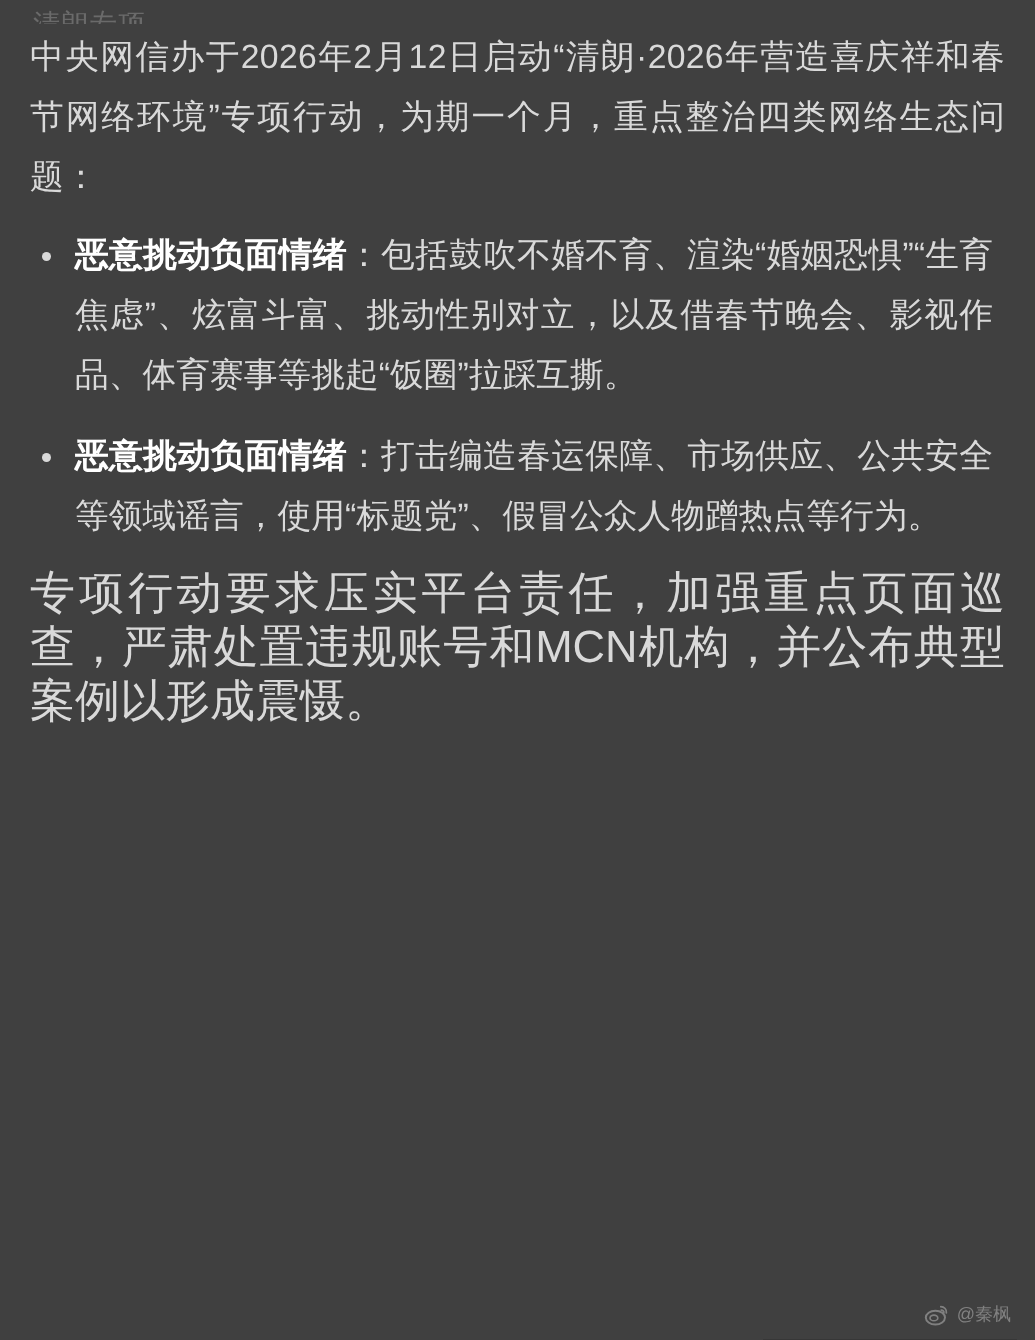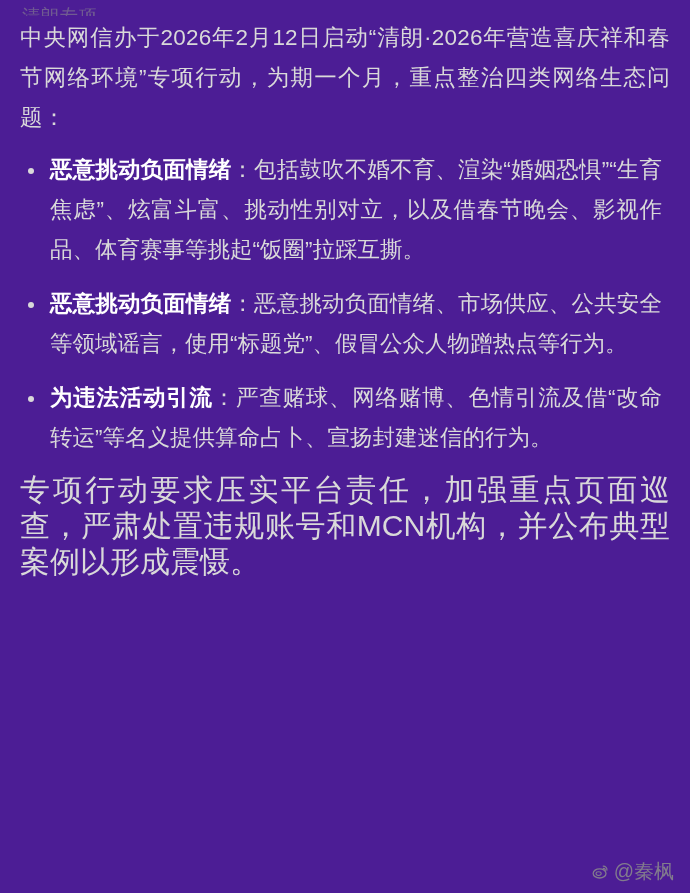--- a/index.html
+++ b/index.html
@@ -13,21 +13,21 @@
     font-family: "Liberation Sans", sans-serif;
     color: #d8d8d8;
     overflow: hidden;
   }
   .page {
     position: relative;
     width: 690px;
     height: 893px;
     box-sizing: border-box;
     padding: 6px 20px 8px 20px;
-    background: #4c1d95;
+    background: #404040;
   }
   .clipped-heading {
     height: 10px;
     overflow: hidden;
     color: #8e8e8e;
     font-size: 18px;
     line-height: 20px;
     margin: 0 0 2px 2px;
     opacity: 0.55;
     letter-spacing: 1px;
@@ -76,21 +76,21 @@
     text-align: justify;
   }
   .watermark {
     position: absolute;
     right: 16px;
     bottom: 8px;
     display: flex;
     align-items: center;
     gap: 5px;
     color: #8c8c8c;
-    font-size: 20px;
+    font-size: 12px;
     opacity: 0.85;
   }
   .weibo-icon {
     display: inline-block;
     width: 17px;
     height: 17px;
     position: relative;
   }
   .weibo-icon svg { display: block; }
 </style>
@@ -101,24 +101,21 @@
 
   <div class="clipped-heading">清朗专项</div>
 
   <p class="para">中央网信办于2026年2月12日启动“清朗·2026年营造喜庆祥和春节网络环境”专项行动，为期一个月，重点整治四类网络生态问题：</p>
 
   <ul class="bullet-list">
     <li class="bullet-item">
       <span class="bullet-title">恶意挑动负面情绪</span><span>：包括鼓吹不婚不育、渲染“婚姻恐惧”“生育焦虑”、炫富斗富、挑动性别对立，以及借春节晚会、影视作品、体育赛事等挑起“饭圈”拉踩互撕。</span>
     </li>
     <li class="bullet-item">
-      <span class="bullet-title">恶意挑动负面情绪</span><span>：恶意挑动负面情绪、市场供应、公共安全等领域谣言，使用“标题党”、假冒公众人物蹭热点等行为。</span>
-    </li>
-    <li class="bullet-item">
-      <span class="bullet-title">为违法活动引流</span><span>：严查赌球、网络赌博、色情引流及借“改命转运”等名义提供算命占卜、宣扬封建迷信的行为。</span>
+      <span class="bullet-title">恶意挑动负面情绪</span><span>：打击编造春运保障、市场供应、公共安全等领域谣言，使用“标题党”、假冒公众人物蹭热点等行为。</span>
     </li>
   </ul>
 
   <p class="footer-para">专项行动要求压实平台责任，加强重点页面巡查，严肃处置违规账号和MCN机构，并公布典型案例以形成震慑。</p>
 
   <div class="watermark">
     <span class="weibo-icon">
       <svg width="17" height="17" viewBox="0 0 17 17">
         <ellipse cx="7.6" cy="10.4" rx="6.4" ry="4.6" fill="none" stroke="#8c8c8c" stroke-width="1.3"></ellipse>
         <ellipse cx="6.6" cy="10.6" rx="2.6" ry="1.9" fill="none" stroke="#8c8c8c" stroke-width="1.1"></ellipse>

